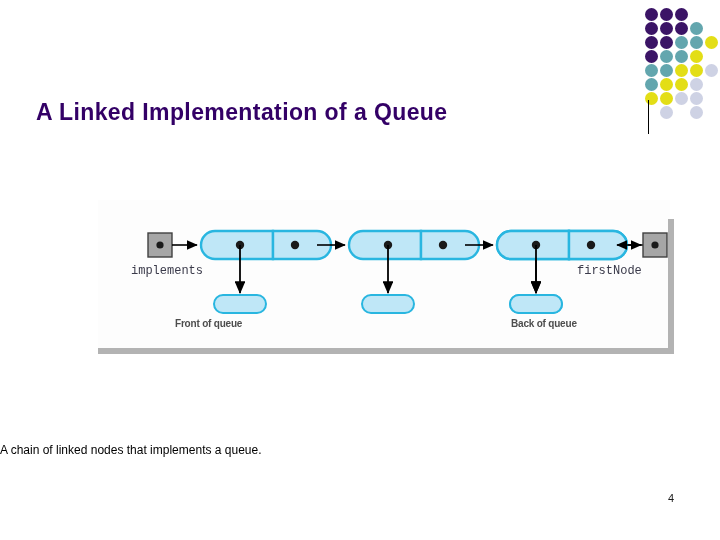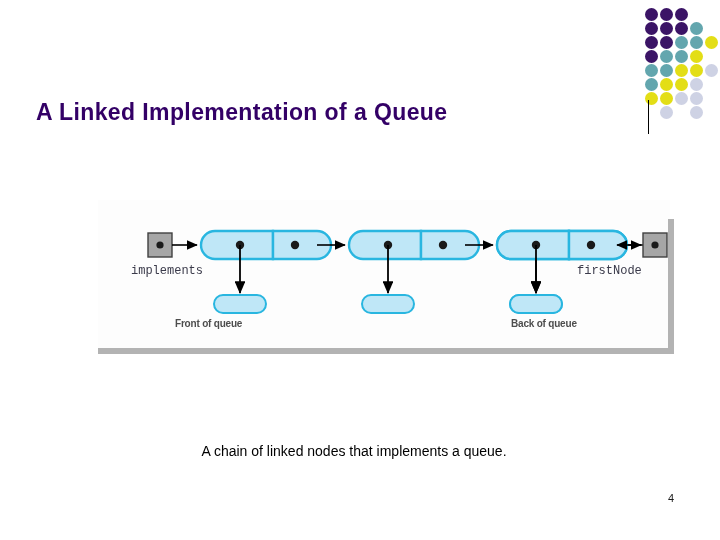--- a/index.html
+++ b/index.html
@@ -110,22 +110,21 @@
   }
   .lbl-front { left: 175px; top: 318px; }
   .lbl-back  { left: 483px; top: 318px; margin-left: 28px; }
 
   
   .caption {
     position: absolute;
     left: 0;
     top: 443px;
     width: 708px;
-    text-align: center;
-    font-size: 14px;
+    font-size: 12px;
     color: #000000;
     font-family: "Liberation Sans", sans-serif;
   }
 
   
   .page-num {
     position: absolute;
     left: 668px;
     top: 492px;
     font-size: 11px;

